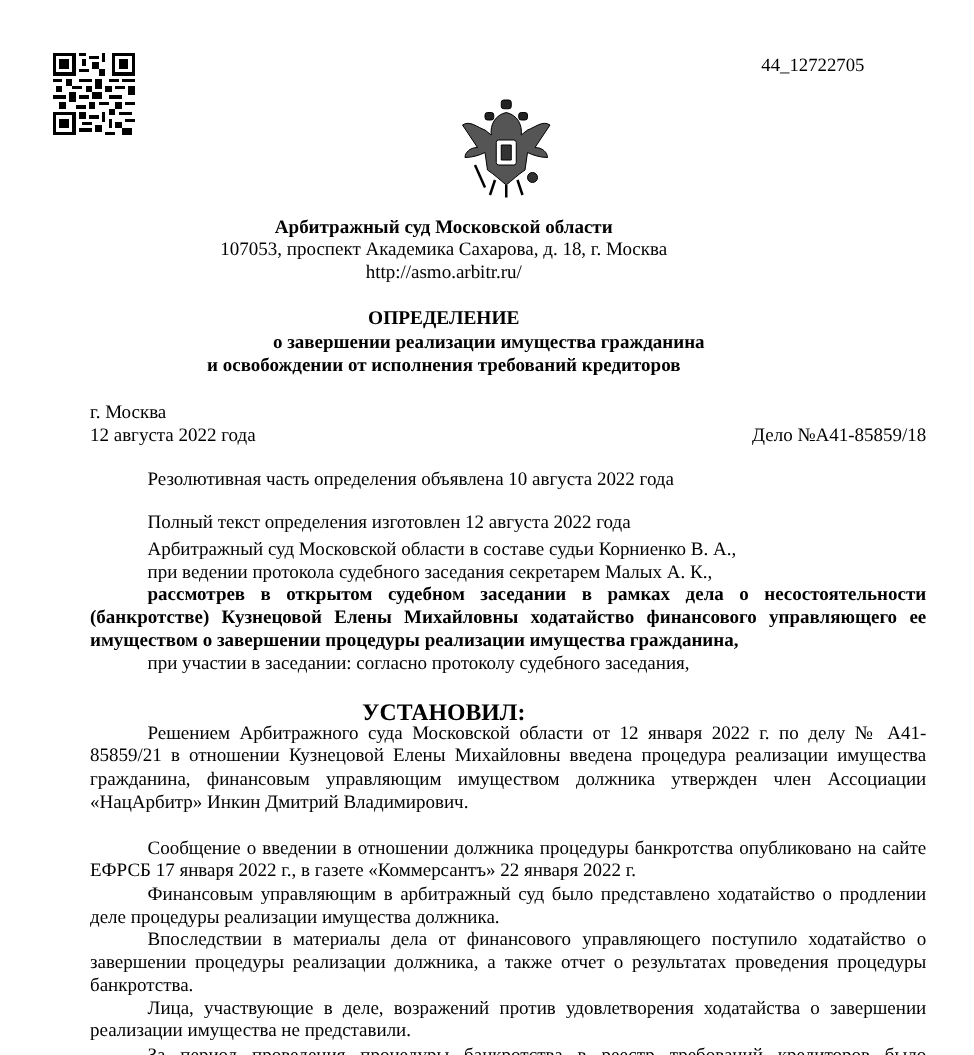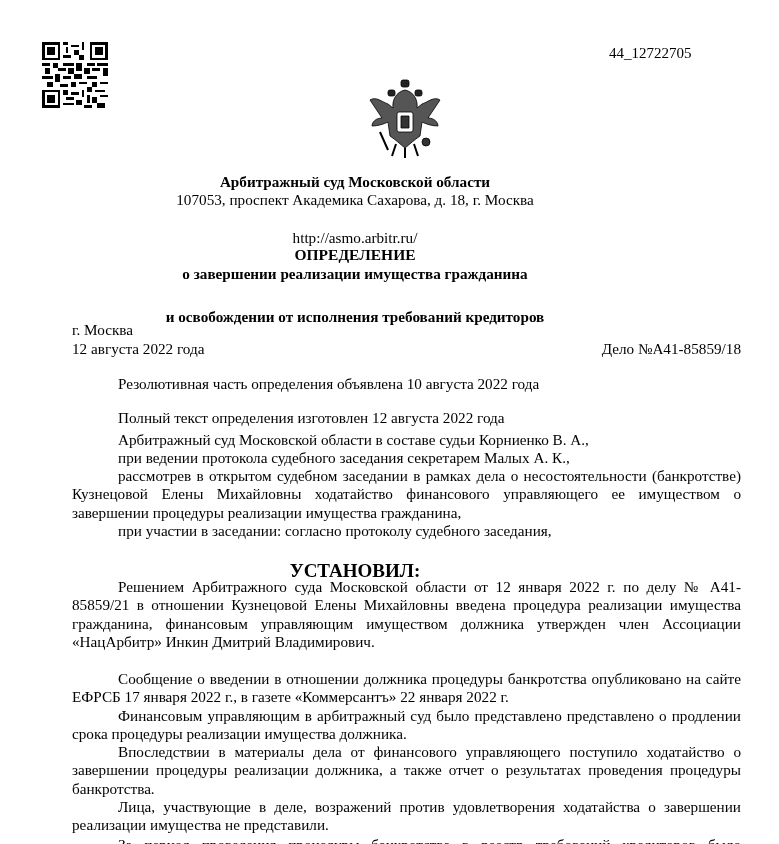--- a/index.html
+++ b/index.html
@@ -8,24 +8,24 @@
       font-family: "Liberation Serif", "DejaVu Serif", serif;
       color: #000; font-size: 15.2px;
     }
     .qr { position: absolute; left: 42px; top: 42px; width: 66px; height: 66px; }
     .docid { position: absolute; left: 609px; top: 45px; font-size: 15px; }
     .emblem { position: absolute; left: 368px; top: 78px; width: 74px; height: 82px; }
     .center { position: absolute; left: 0; width: 710px; text-align: center; }
     .b { font-weight: bold; }
     .court-name { top: 173px; }
     .court-addr { top: 191px; }
-    .court-url { top: 209px; margin-top: 20px; }
+    .court-url { top: 209px; }
     .doc-type { top: 246px; font-size: 15.5px; }
-    .subj1 { top: 265px; }
-    .subj2 { top: 284px; margin-top: 24px; }
+    .subj1 { top: 265px; margin-left: 36px; }
+    .subj2 { top: 284px; }
     .city { position: absolute; left: 72px; top: 321px; }
     .date { position: absolute; left: 72px; top: 340px; }
     .case { position: absolute; right: 38px; top: 340px; }
     .p { position: absolute; left: 72px; width: 669px; line-height: 18.4px; }
     .ind { text-indent: 46px; }
     .just { text-align: justify; text-align-last: left; }
     .just-full { text-align: justify; text-align-last: justify; }
     .established { top: 560px; font-size: 19px; }
   </style>
 </head>
@@ -115,23 +115,23 @@
 
 <div class="city">г. Москва</div>
 <div class="date">12 августа 2022 года</div>
 <div class="case">Дело №А41-85859/18</div>
 
 <div class="p ind" style="top:375px;">Резолютивная часть определения объявлена 10 августа 2022 года</div>
 <div class="p ind" style="top:394px;margin-top:15px;">Полный текст определения изготовлен 12 августа 2022 года</div>
 
 <div class="p ind" style="top:431px;">Арбитражный суд Московской области в составе судьи Корниенко В. А.,</div>
 <div class="p ind" style="top:449px;">при ведении протокола судебного заседания секретарем Малых А. К.,</div>
-<div class="p ind just" style="top:467px;">рассмотрев в открытом судебном заседании в рамках дела о несостоятельности (банкротстве) Кузнецовой Елены Михайловны ходатайство финансового управляющего ее имуществом о завершении процедуры реализации имущества гражданина,</div>
+<div class="p ind just" style="top:467px;font-weight:bold;">рассмотрев в открытом судебном заседании в рамках дела о несостоятельности (банкротстве) Кузнецовой Елены Михайловны ходатайство финансового управляющего ее имуществом о завершении процедуры реализации имущества гражданина,</div>
 <div class="p ind" style="top:522px;">при участии в заседании: согласно протоколу судебного заседания,</div>
 
 <div class="center b established">УСТАНОВИЛ:</div>
 
 <div class="p ind just" style="top:578px;">Решением Арбитражного суда Московской области от 12 января 2022 г. по делу № А41-85859/21 в отношении Кузнецовой Елены Михайловны введена процедура реализации имущества гражданина, финансовым управляющим имуществом должника утвержден член Ассоциации «НацАрбитр» Инкин Дмитрий Владимирович.</div>
 <div class="p ind just" style="top:670px;">Сообщение о введении в отношении должника процедуры банкротства опубликовано на сайте ЕФРСБ 17 января 2022 г., в газете «Коммерсантъ» 22 января 2022 г.</div>
-<div class="p ind just" style="top:707px;">Финансовым управляющим в арбитражный суд было представлено представлено о продлении срока процедуры реализации имущества должника.</div>
+<div class="p ind just" style="top:707px;">Финансовым управляющим в арбитражный суд было представлено ходатайство о продлении деле процедуры реализации имущества должника.</div>
 <div class="p ind just" style="top:743px;">Впоследствии в материалы дела от финансового управляющего поступило ходатайство о завершении процедуры реализации должника, а также отчет о результатах проведения процедуры банкротства.</div>
 <div class="p ind just" style="top:798px;">Лица, участвующие в деле, возражений против удовлетворения ходатайства о завершении реализации имущества не представили.</div>
 <div class="p ind just-full" style="top:836px;">За период проведения процедуры банкротства в реестр требований кредиторов было</div>
 
 </body></html>

